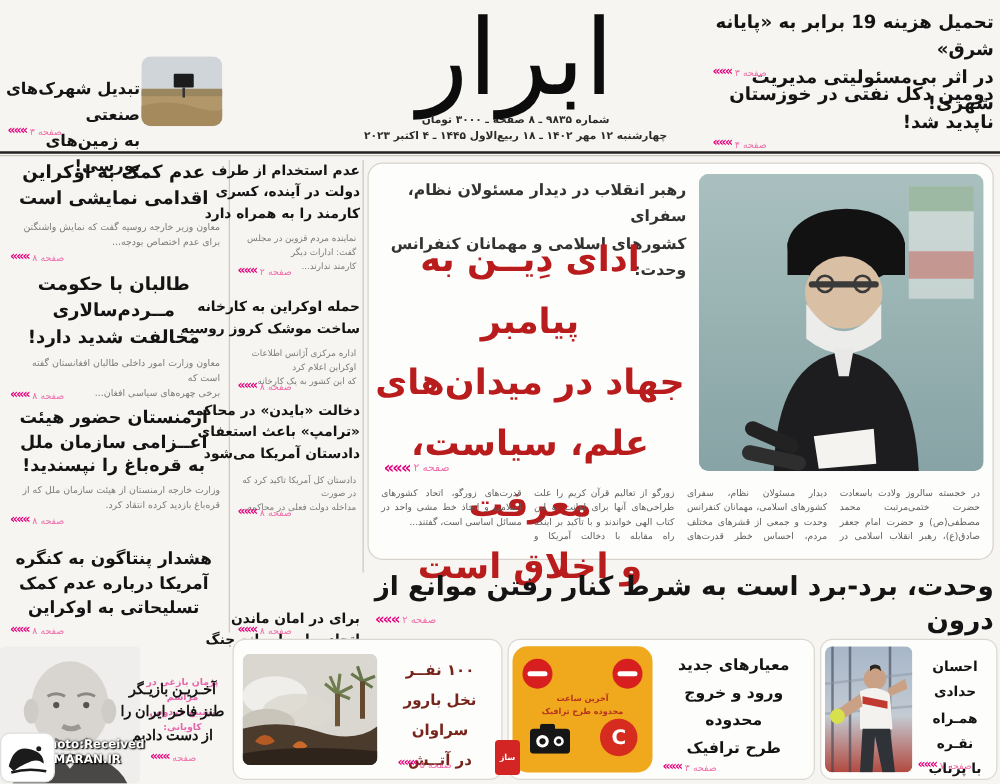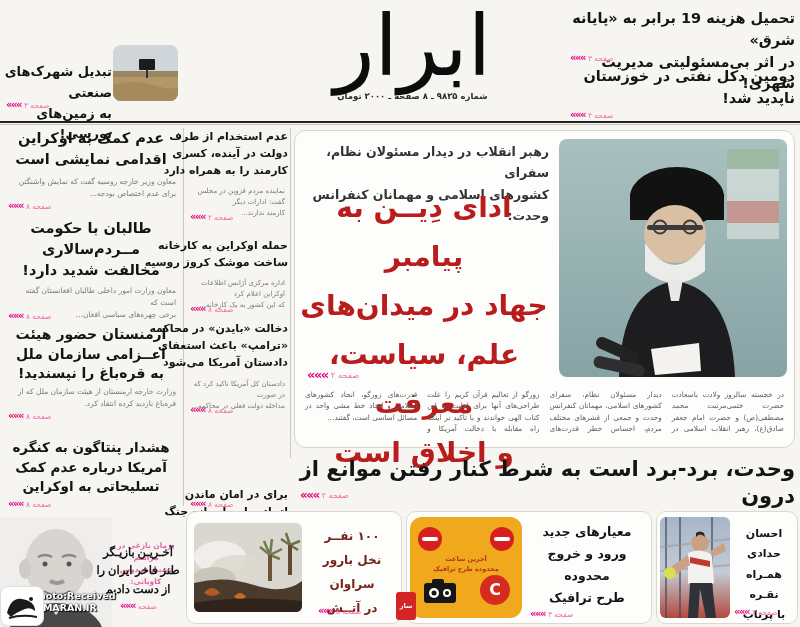--- a/index.html
+++ b/index.html
@@ -33,20 +33,21 @@
                text-shadow:0 0 2px #000, 1px 1px 1px #000; }
   .noentry { background:#d81f1f; border-radius:50%; position:absolute; }
   .noentry::after { content:""; position:absolute; left:15%; right:15%; top:42%; height:16%; background:#fff; border-radius:2px; }
 </style>
 </head>
 <body>
 
 <div class="abs" style="left:280px; top:2px; width:265px; text-align:center;">
   <div class="logo-word">ابرار</div>
   <div class="mast-line">شماره ۹۸۳۵ ـ ۸ صفحه ـ ۳۰۰۰ تومان</div>
+  <div class="mast-line">چهارشنبه ۱۲ مهر ۱۴۰۲ ـ ۱۸ ربیع‌الاول ۱۴۴۵ ـ ۴ اکتبر ۲۰۲۳</div>
 </div>
 
 <div class="abs head pre right" style="left:545px; top:8px; width:250px; font-size:14.5px; line-height:1.5;">تحمیل هزینه 19 برابر به «پایانه شرق»
 در اثر بی‌مسئولیتی مدیریت شهری!</div>
 <div class="abs marker" style="left:570px; top:53px;">
   <span class="chev">«««</span>
   <span class="lbl">صفحه ۳</span>
 </div>
 
 <div class="abs head pre right" style="left:545px; top:66px; width:250px; font-size:14.5px; line-height:1.5;">دومین دکل نفتی در خوزستان

